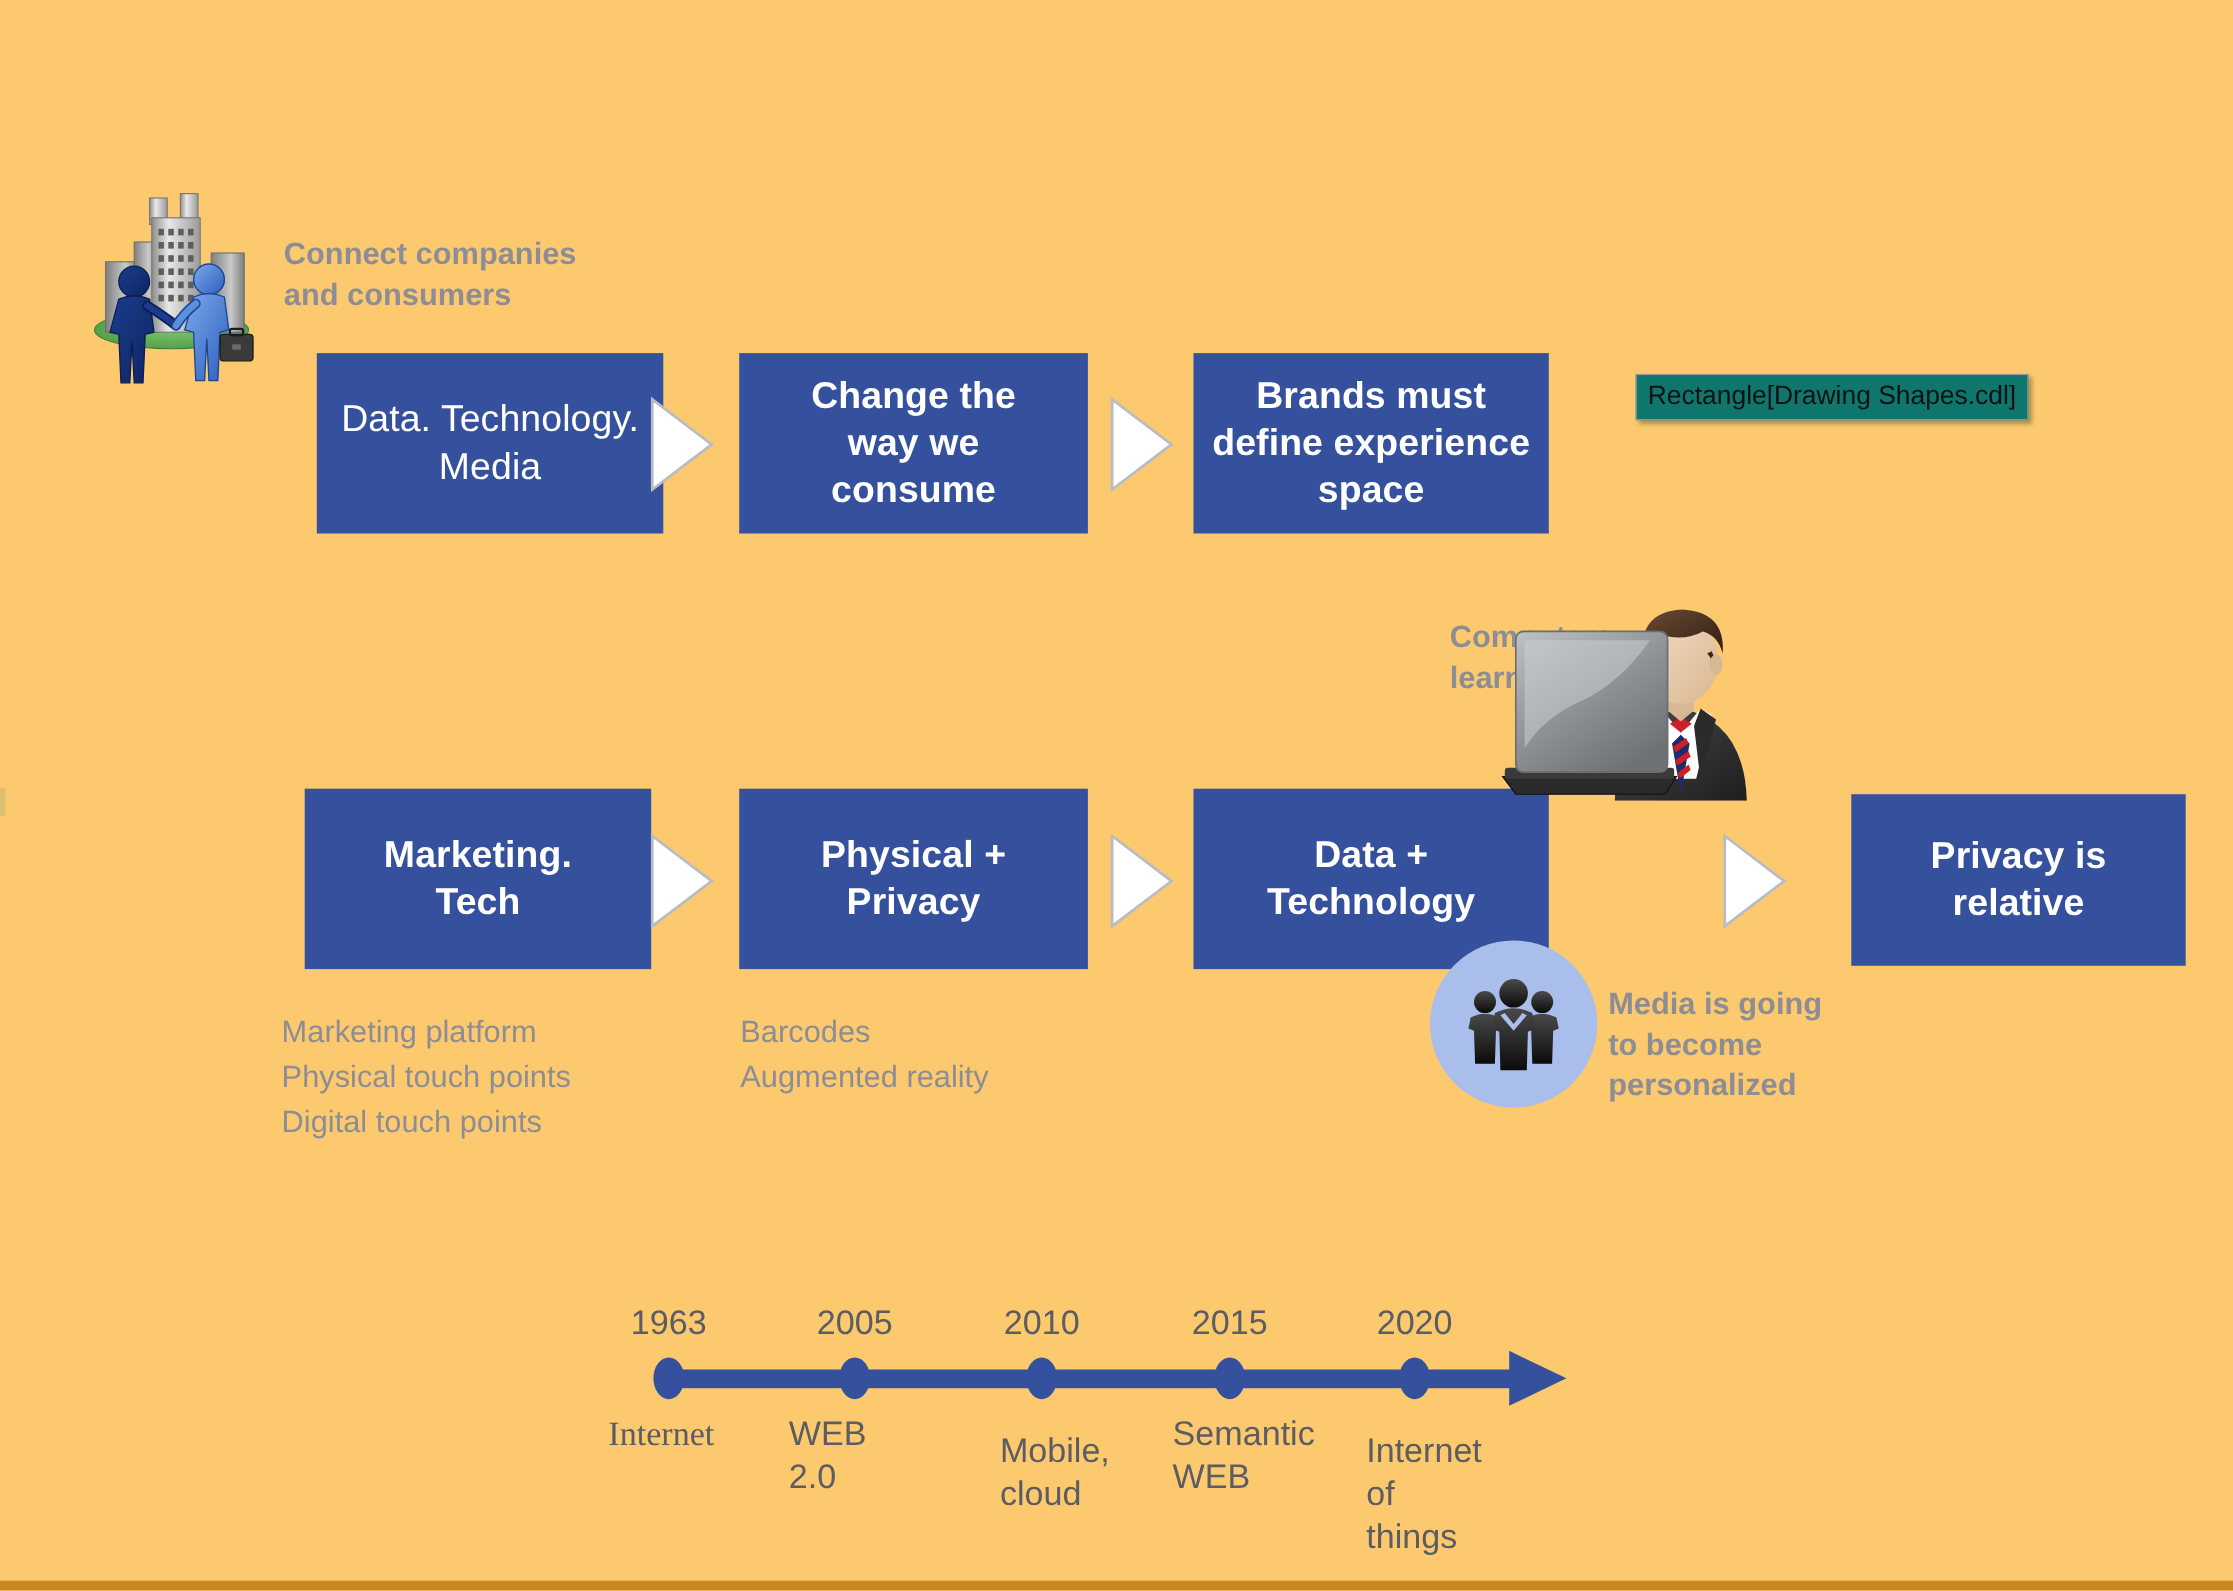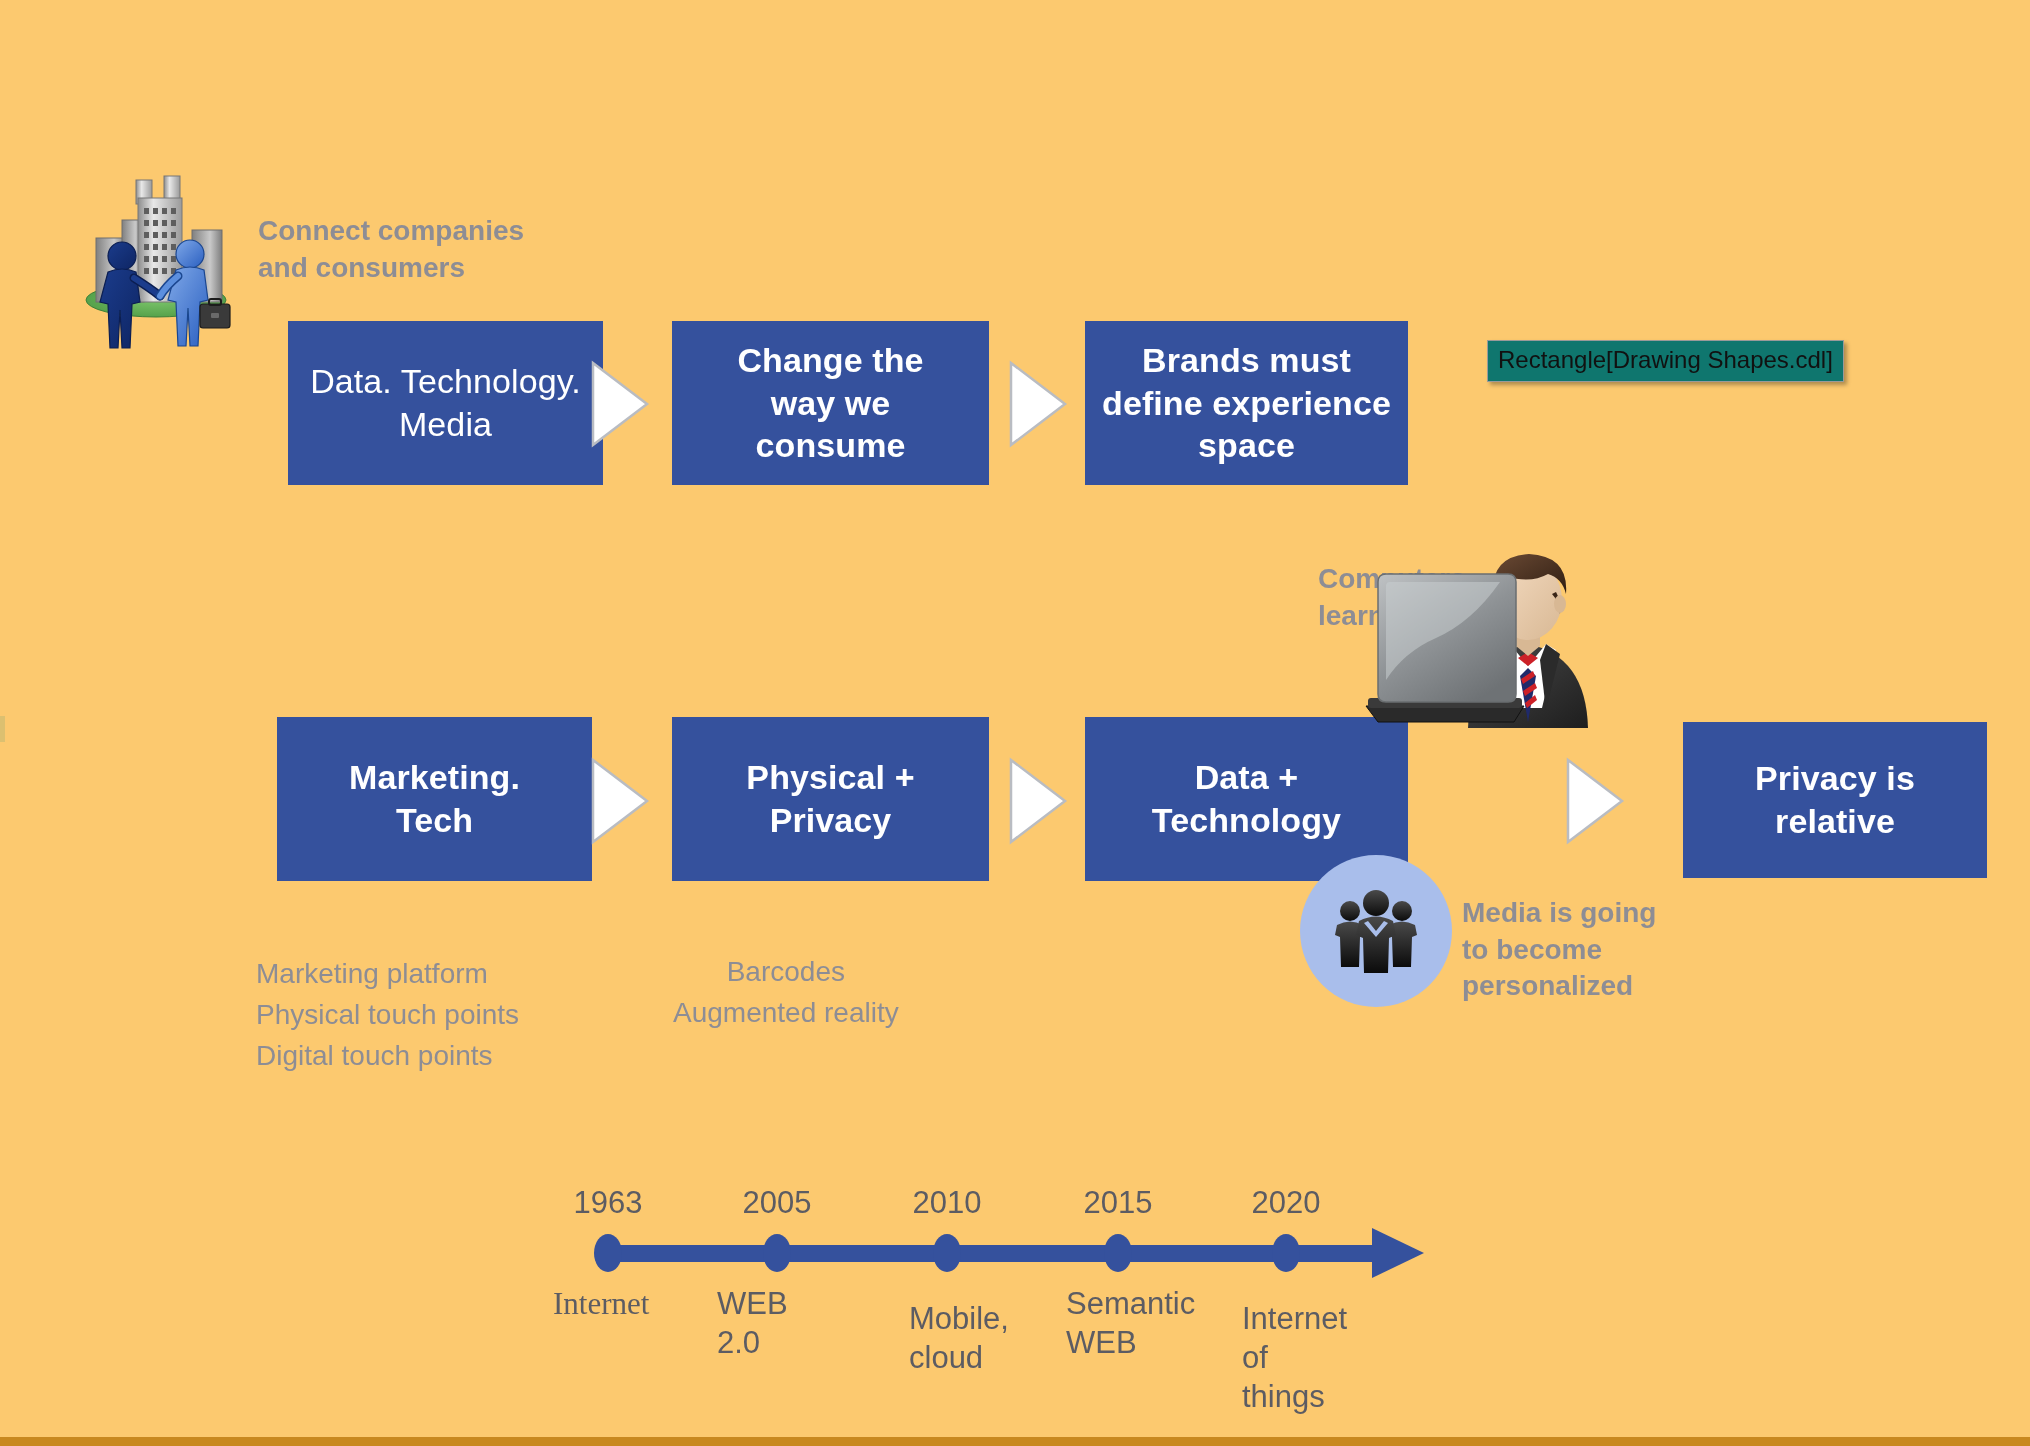--- a/index.html
+++ b/index.html
@@ -386,27 +386,27 @@
       <path d="M63 44 q13 -7 26 0 l2 10 -5 2 -1 30 h-18 l-1 -30 -5 -2 z" fill="url(#pplG)"></path>
 
       <circle cx="50" cy="22" r="13" fill="url(#pplG)"></circle>
       <path d="M33 40 q17 -9 34 0 l3 14 -7 3 -1 35 h-24 l-1 -35 -7 -3 z" fill="url(#pplG)"></path>
       <path d="M42 40 l8 10 l8 -10 l4 2 l-12 14 l-12 -14 z" fill="#A9BEEB"></path>
     </svg>
   </div>
 
   <div class="note" style="left:1462px; top:895px; width:240px;"><div>Media is going</div><div>to become</div><div>personalized</div></div>
 
-  <div class="sublist" style="left:256px; top:918px;margin-top:36px;">
+  <div class="sublist" style="left:256px; top:918px;">
     <div>Marketing platform</div>
     <div>Physical touch points</div>
     <div>Digital touch points</div>
   </div>
 
-  <div class="sublist" style="left:673px; top:952px;text-align:center;">
+  <div class="sublist" style="left:673px; top:918px;">
     <div>Barcodes</div>
     <div>Augmented reality</div>
   </div>
 
   <div id="timeline">
     <div class="tl-line"></div>
     <div class="tl-arrow"></div>
 
     <div style="position:absolute; left:48px; top:0;">
       <div class="tl-year">1963</div>

